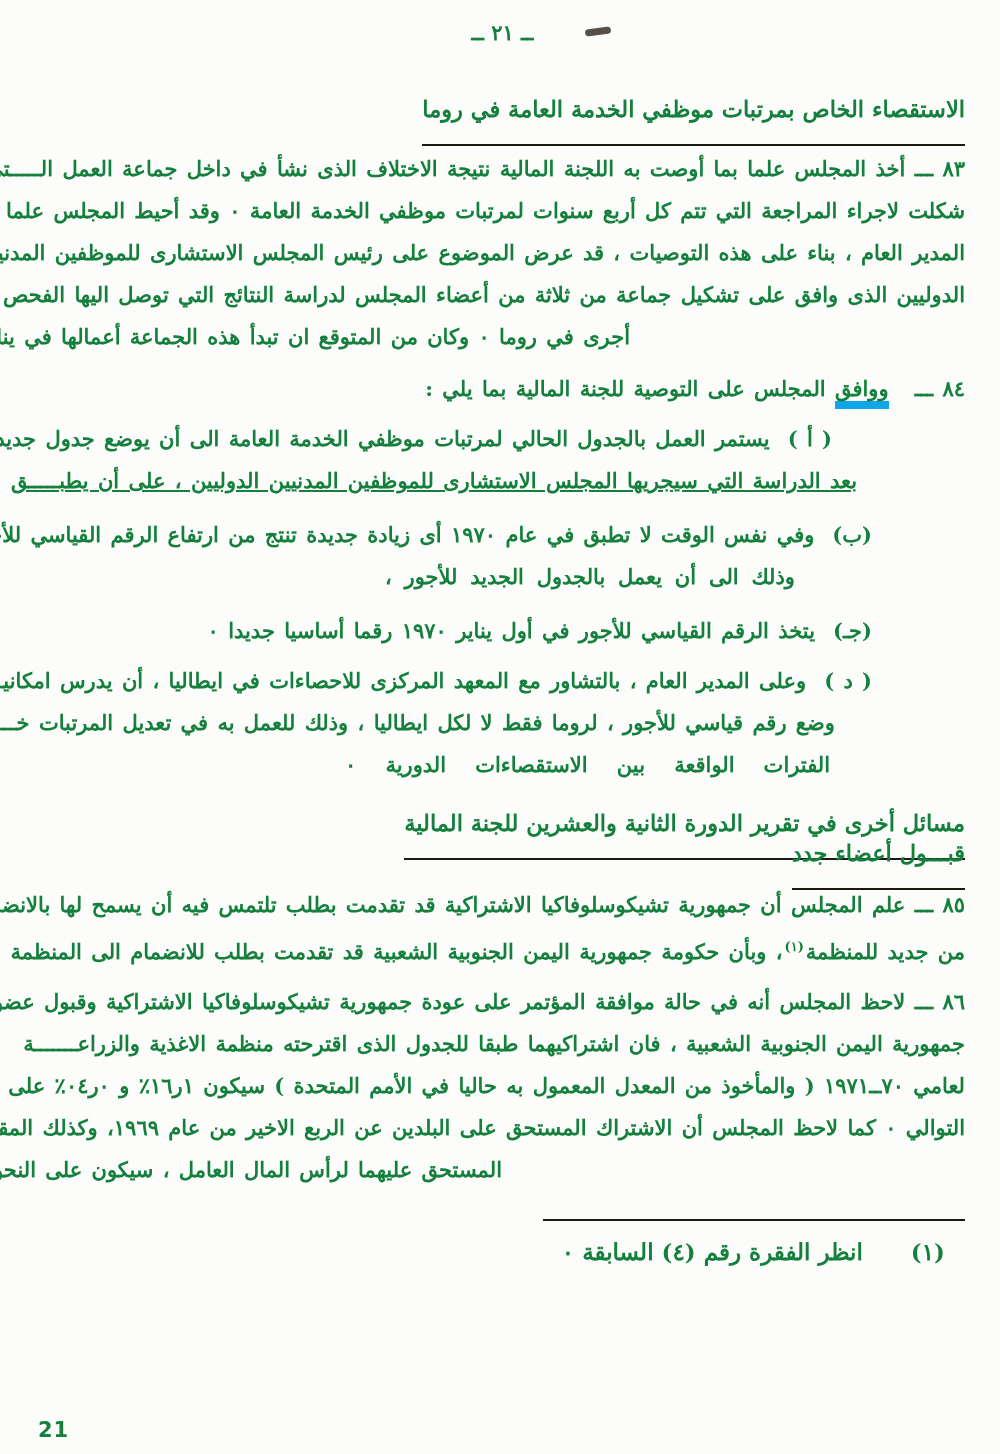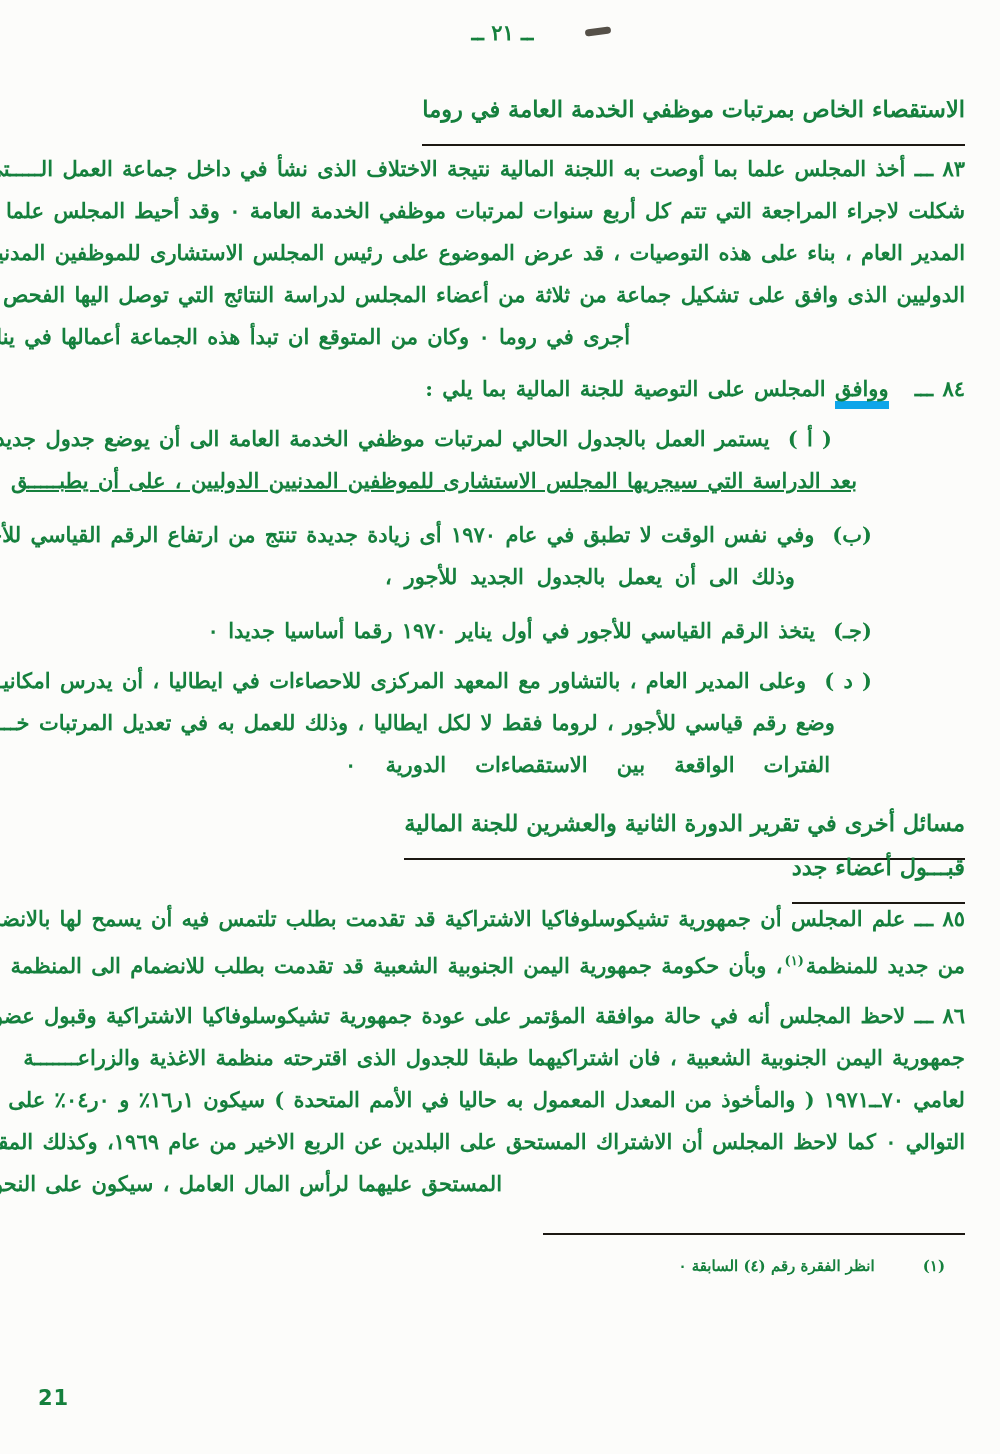--- a/index.html
+++ b/index.html
@@ -17,21 +17,21 @@
     overflow:hidden;
   }
   .top-num{
     text-align:center;font-size:21px;line-height:30px;letter-spacing:3px;
   }
   .smudge{position:absolute;top:28px;left:585px;width:26px;height:7px;
     background:#2a241c;border-radius:4px;transform:rotate(-8deg);opacity:.8;}
   .h{ text-align:right; font-size:22.5px; line-height:30px; margin:0;}
   .h1{margin-top:46px;}
   .h2{margin-top:22px;}
-  .h3{margin-top:14px;}
+  .h3{}
   .u{border-bottom:2.5px solid #1c1812;padding-bottom:22px;}
   .ln{
     font-size:21px;line-height:42px;white-space:nowrap;
     word-spacing:2px;
   }
   .j{text-align:justify;text-align-last:justify;}
   .r{text-align:right;}
   .p83{margin-top:24px;}
   .p83-last{margin-right:335px;margin-left:55px;}
   .p84head{margin-top:10px;}
@@ -52,24 +52,24 @@
   .id2{margin-right:130px;margin-left:48px;}
   .id3{margin-right:135px;margin-left:305px;}
   .p85{margin-top:16px;}
   .p86{margin-top:8px;}
   .p86-last{margin-right:463px;margin-left:0;}
   sup.ref{font-size:13px;vertical-align:super;padding:0 2px;}
   .fn-rule{
     margin-top:28px;margin-left:auto;margin-right:0;
     width:422px;border:0;border-top:2.5px solid #1c1812;height:0;
   }
-  .fn{margin-top:10px;margin-right:20px;font-size:15px;line-height:42px;}
+  .fn{margin-top:10px;margin-right:20px;font-size:23px;line-height:42px;}
   .fn-marker{padding-left:48px;}
   .bottom-num{
-    position:absolute;left:38px;top:1386px;direction:ltr;
+    position:absolute;left:38px;top:1418px;direction:ltr;
     font-family:"DejaVu Sans","Liberation Sans",sans-serif;
     font-size:21px;font-weight:bold;letter-spacing:1px;
   }
 </style>
 </head>
 <body>
 
 <div class="page">
 
   <div class="top-num">ــ ٢١ ــ</div>

